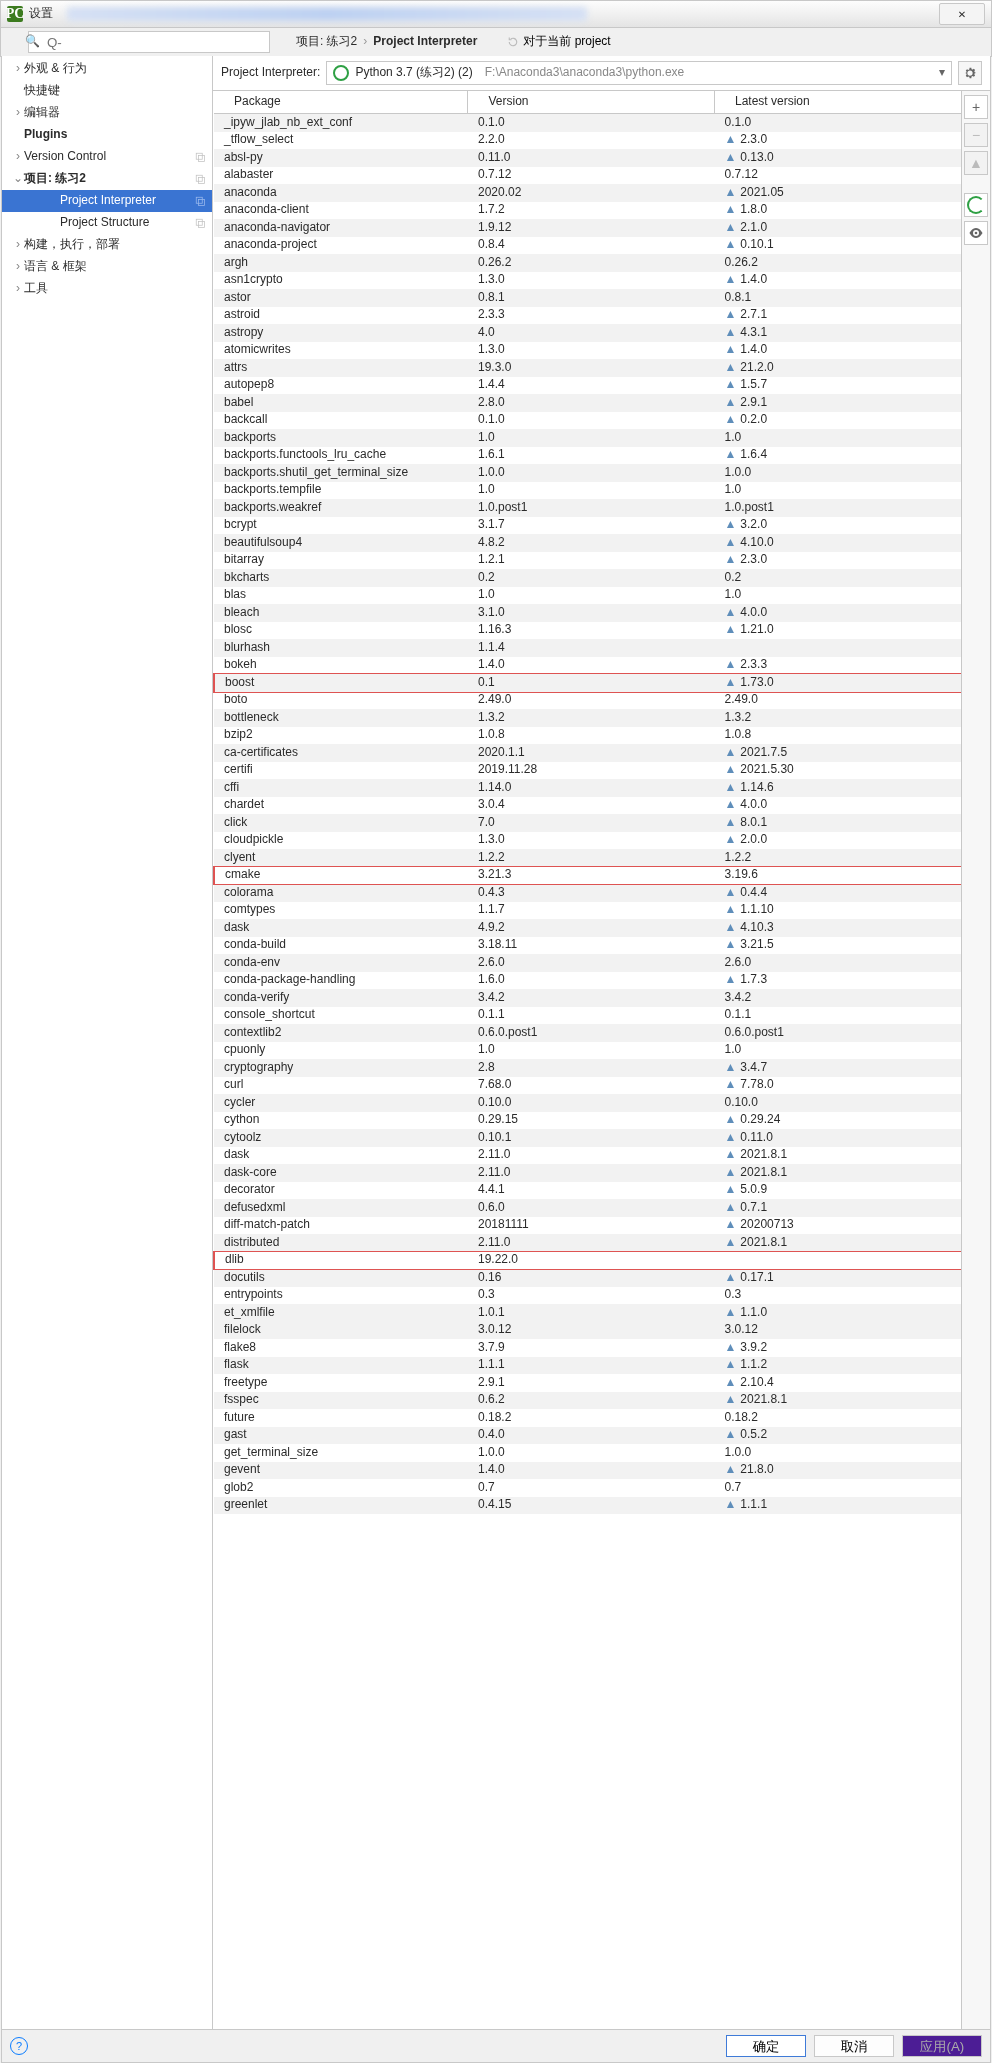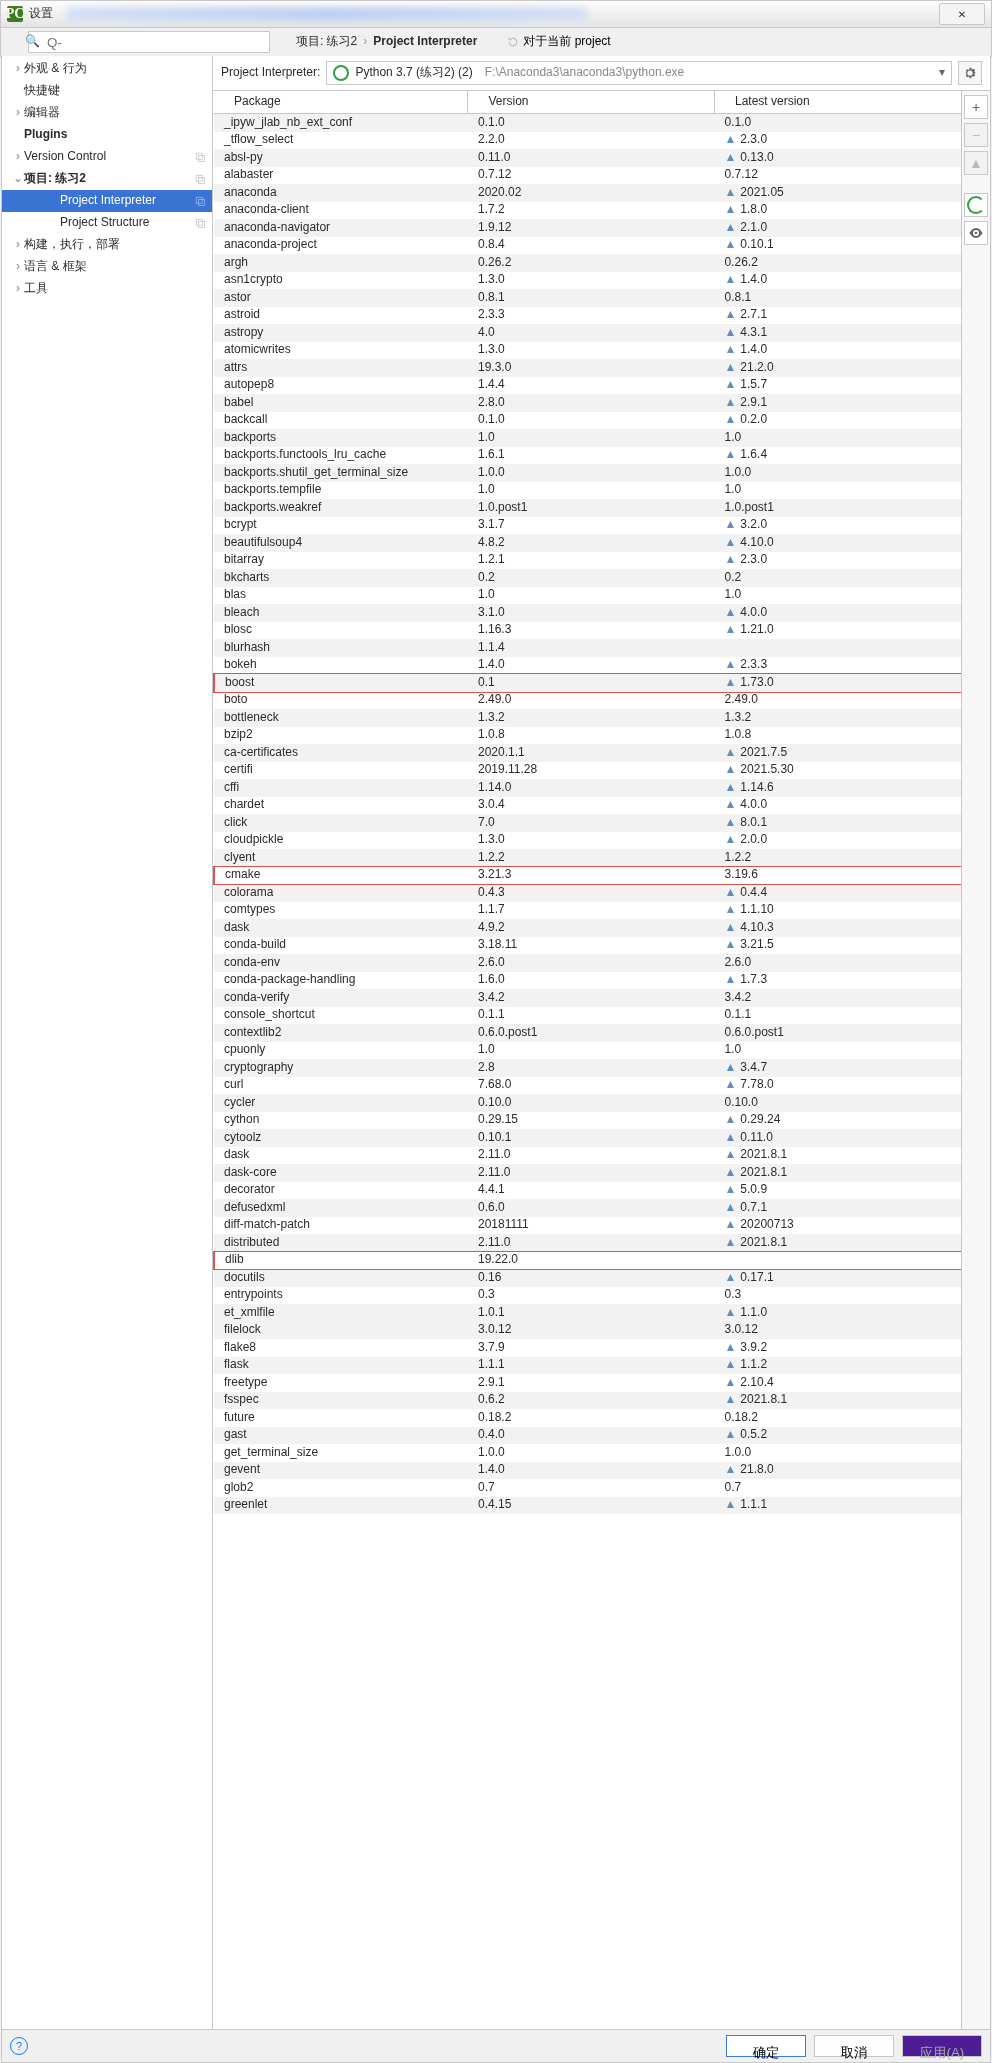--- a/index.html
+++ b/index.html
@@ -73,21 +73,21 @@
   .sideBtns{width:28px;border-left:1px solid var(--border);background:#f7f7f7;display:flex;flex-direction:column;align-items:center;padding-top:4px;gap:4px;}
   .sideBtns .b{width:22px;height:22px;border:1px solid var(--border);background:#fff;display:flex;align-items:center;justify-content:center;color:#666;font-size:14px;}
   .sideBtns .b.dis{color:#bbb;background:#f2f2f2;}
   .sideBtns .sep{height:10px;}
   .sideBtns .ring{width:14px;height:14px;border:2px solid #2ea044;border-radius:50%;border-right-color:transparent;}
   .sideBtns .eye{width:16px;}
   
   .footer{position:absolute;bottom:0;left:1px;right:1px;height:32px;border:1px solid var(--border);border-top:1px solid var(--border);background:#f0f0f0;display:flex;align-items:center;padding:0 8px;gap:8px;}
   .footer .q{width:16px;height:16px;border-radius:50%;border:1px solid var(--blue);color:var(--blue);display:flex;align-items:center;justify-content:center;font-size:11px;}
   .footer .sp{flex:1;}
-  .footer button{height:22px;min-width:80px;border:1px solid var(--border);background:#fdfdfd;padding:8px 14px;}
+  .footer button{height:22px;min-width:80px;border:1px solid var(--border);background:#fdfdfd;padding:2px 14px;}
   .footer button.primary{border:1px solid #3f7bd8;background:#fff;}
   .footer button:disabled{color:#aaa;background:#4c1d95;}
   svg{display:block;}
 </style>
 </head>
 <body>
 
 <div class="app">
   <div class="titlebar">
     <span class="app-ic">PC</span>

